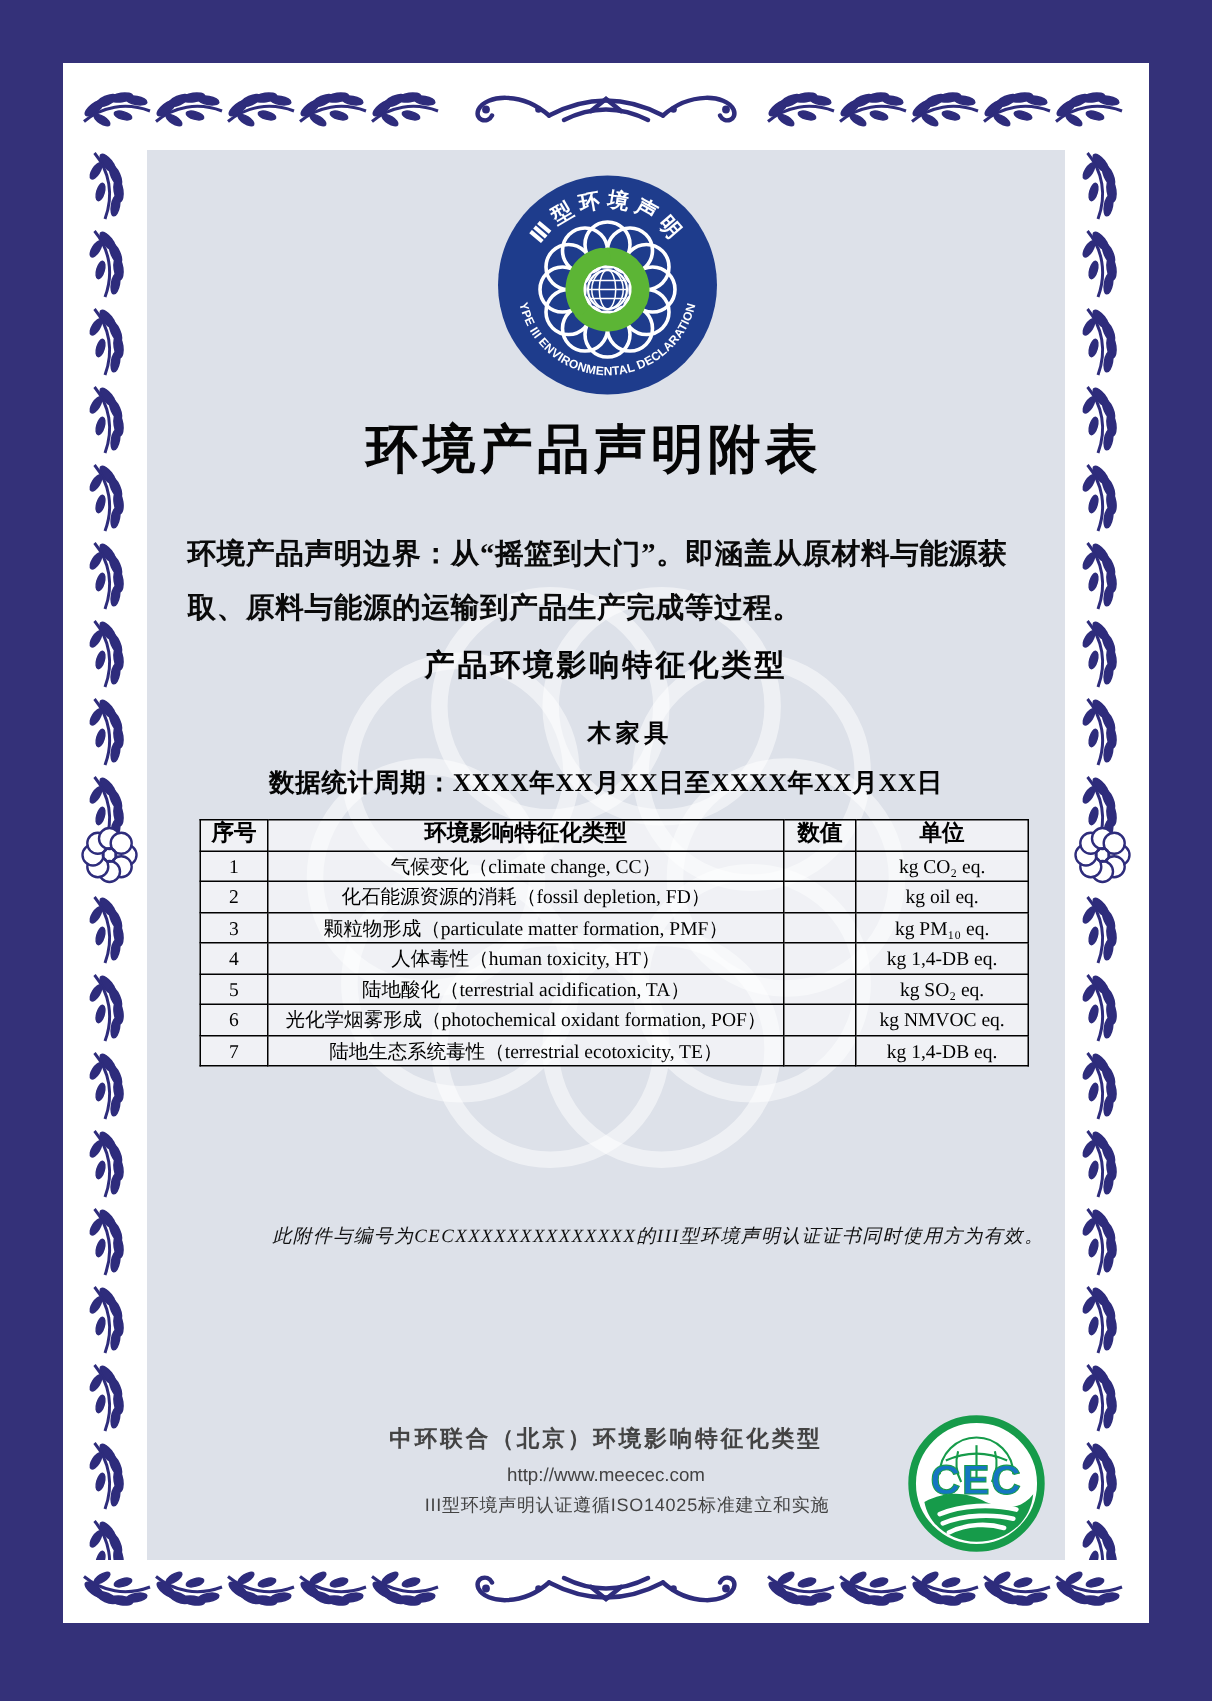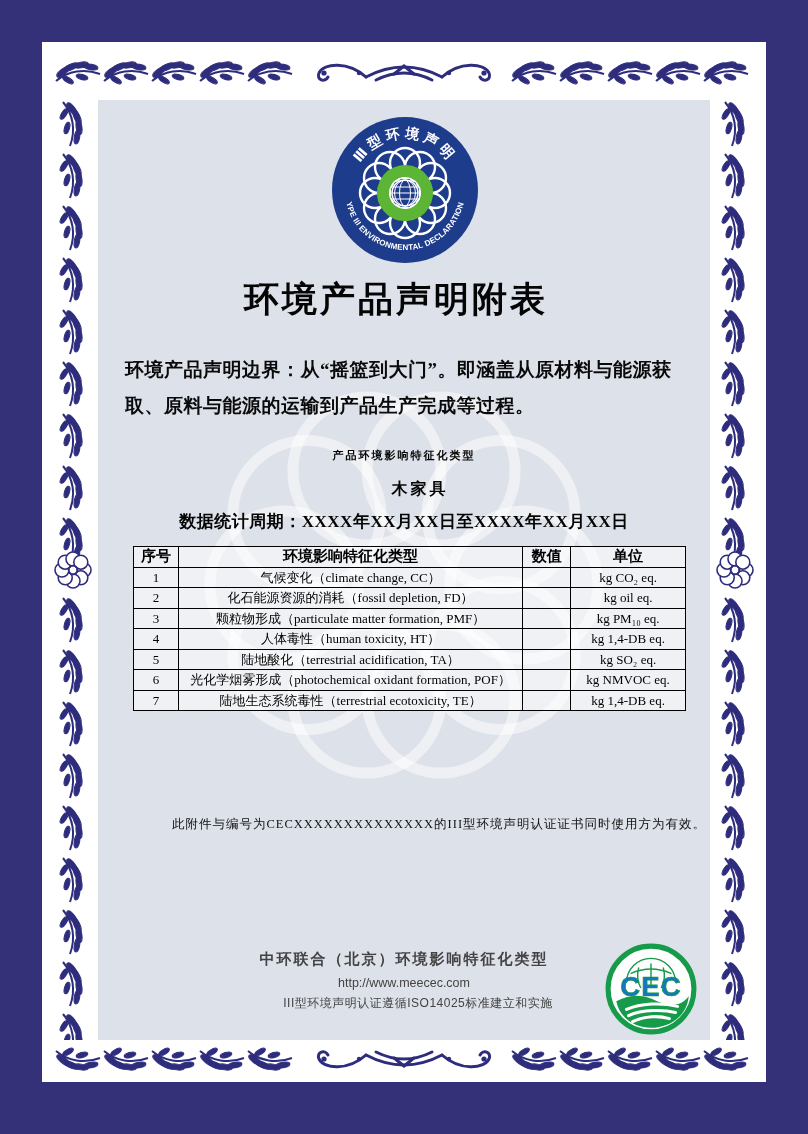--- a/index.html
+++ b/index.html
@@ -14,29 +14,29 @@
   .content{position:absolute;left:98px;top:100px;width:612px;height:940px;background:#dde1e9;}
   .watermark{position:absolute;left:0;top:0;width:612px;height:940px;pointer-events:none;}
   .logo{position:absolute;left:232px;top:15px;width:150px;height:150px;}
   .title{position:absolute;left:0;top:176px;width:596px;margin:0;text-align:center;
          font-family:"Liberation Sans","DejaVu Sans",sans-serif;
          font-size:35px;font-weight:bold;letter-spacing:3px;color:#050505;}
   .boundary{position:absolute;left:27px;top:252px;width:564px;margin:0;
             font-size:19px;line-height:36px;letter-spacing:.5px;color:#0a0a0a;font-weight:600;}
   .subhead,.product,.period{position:absolute;left:0;width:612px;text-align:center;
             font-weight:bold;color:#050505;}
-  .subhead{top:348px;font-size:11px;letter-spacing:2px;}
+  .subhead{top:330px;font-size:20px;letter-spacing:2px;}
   .product{top:379px;font-size:16px;letter-spacing:3px;margin-left:16px;}
   .period{top:410px;font-size:17px;letter-spacing:.5px;}
   .impact-table{position:absolute;left:35px;top:446px;width:553px;border-collapse:collapse;
             font-size:13px;text-align:center;color:#000;background:rgba(255,255,255,.55);}
   .impact-table th,.impact-table td{border:1px solid #000;padding:0 2px;height:19.5px;line-height:19.5px;}
   .impact-table th{font-weight:bold;font-size:15px;}
   .note{position:absolute;left:0;top:716px;width:682px;margin:0;text-align:center;
-        font-size:12.5px;letter-spacing:1px;color:#111;}
+        font-size:12.5px;letter-spacing:1px;color:#111;font-style:italic;}
   .footer{position:absolute;left:0;top:850px;width:612px;text-align:center;
           font-family:"Liberation Sans","DejaVu Sans",sans-serif;color:#434343;}
   .footer .company{font-size:15px;font-weight:bold;letter-spacing:2px;margin-bottom:7px;}
   .footer .address{font-size:10.5px;margin-bottom:6px;}
   .footer .website{font-size:12.5px;margin-bottom:5px;}
   .footer .standard{font-size:12px;letter-spacing:.5px;padding-left:28px;}
   .cec{position:absolute;left:506px;top:842px;width:94px;height:94px;}
 </style>
 </head>
 <body>

